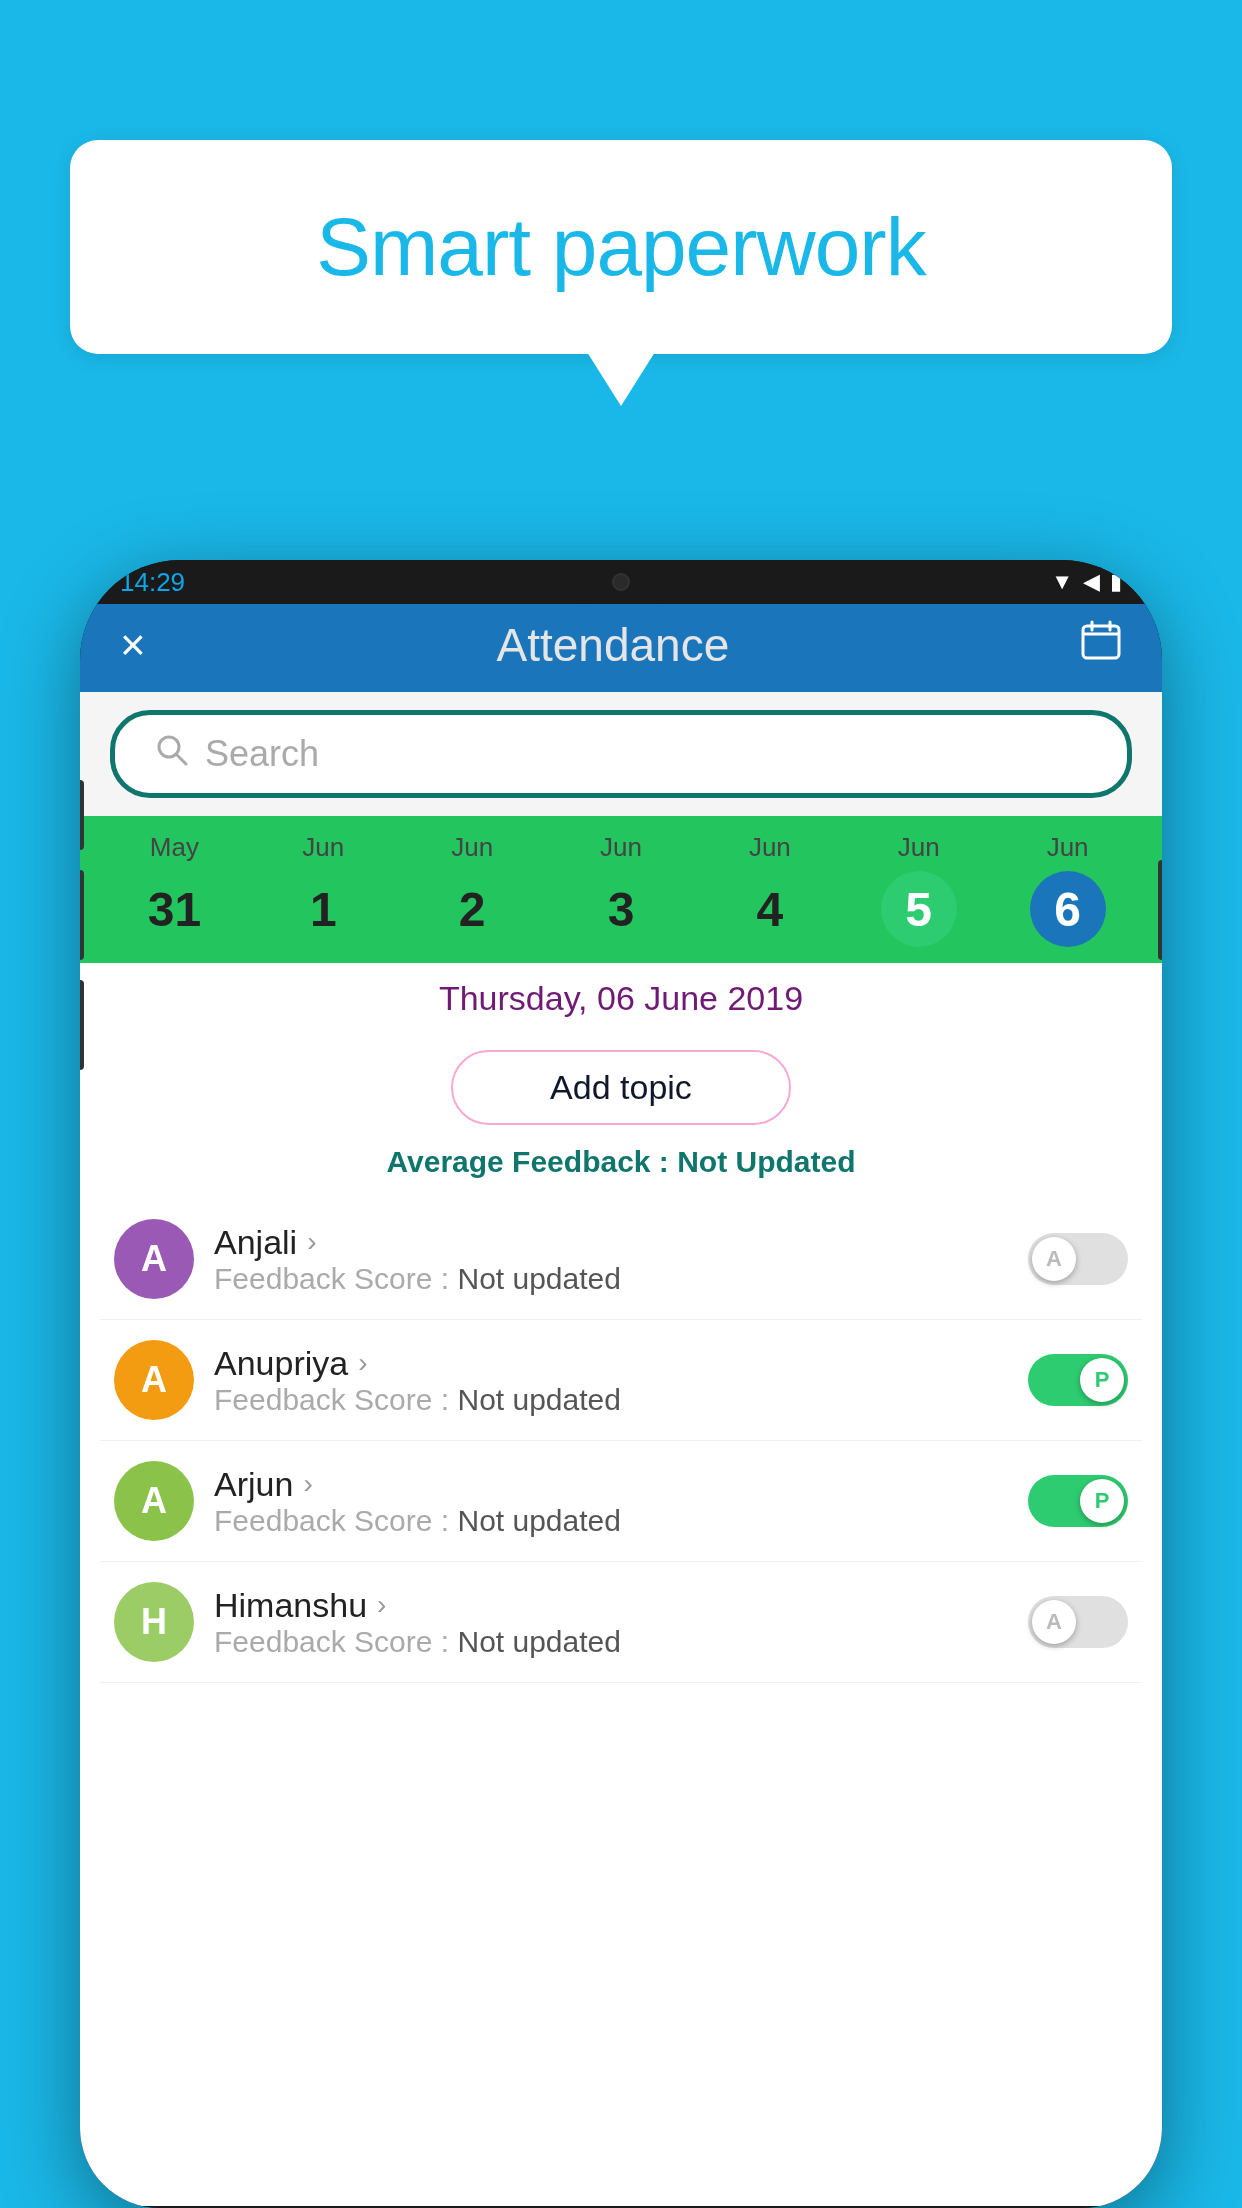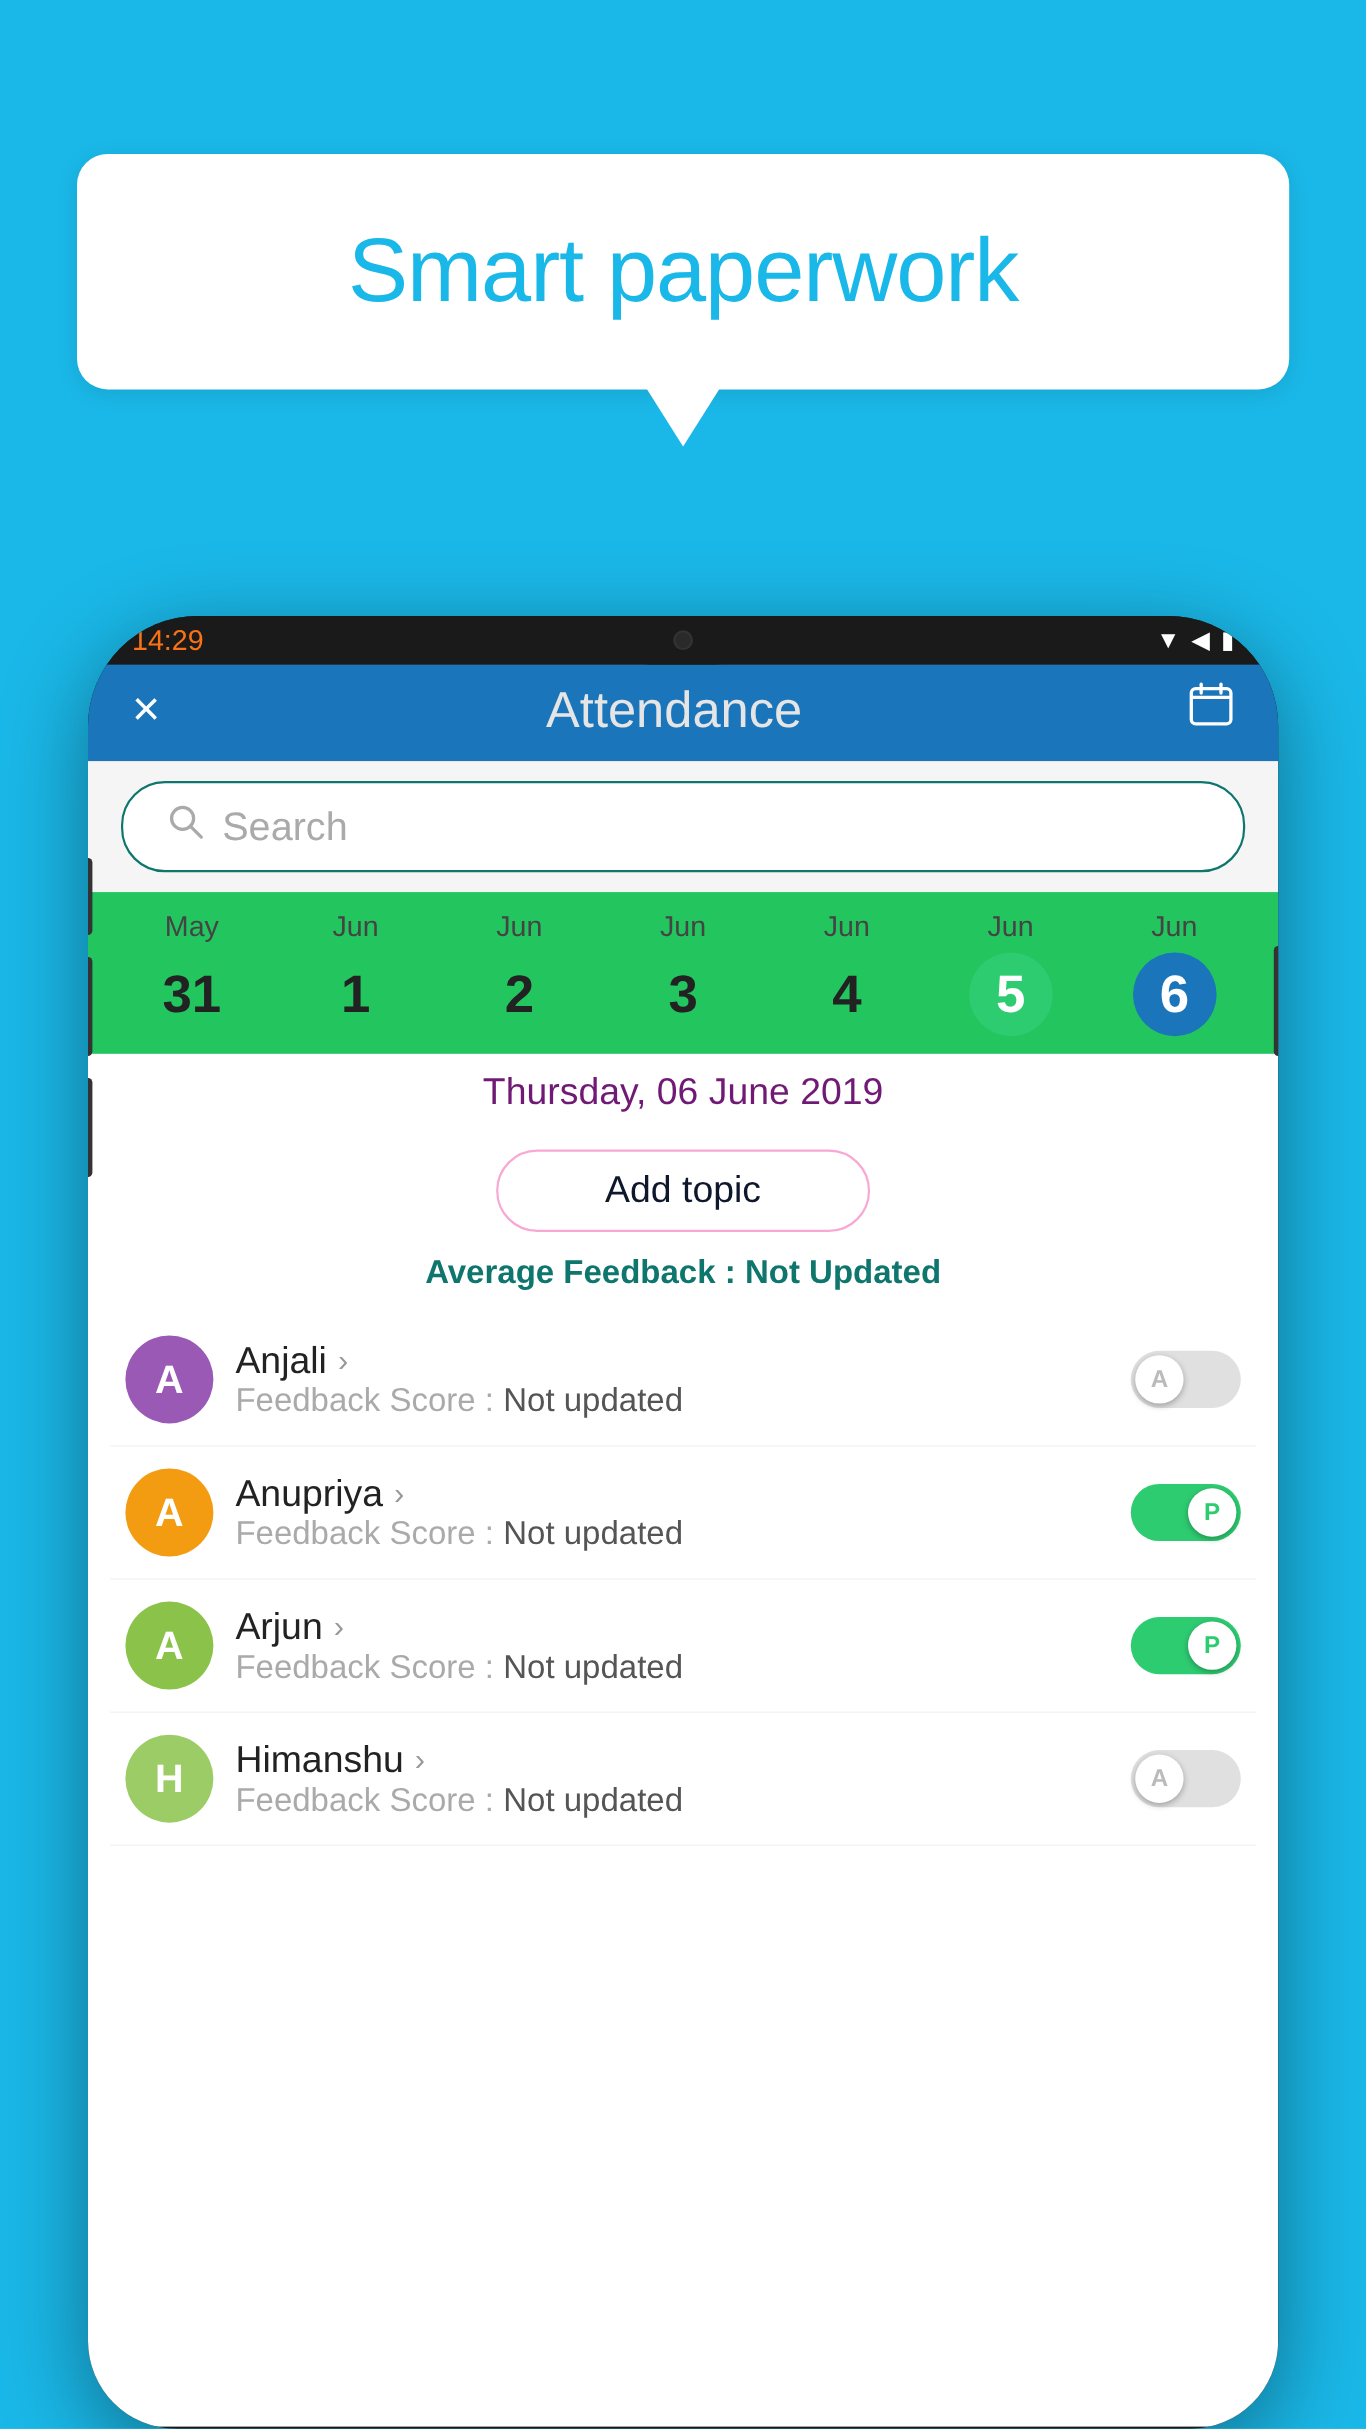--- a/index.html
+++ b/index.html
@@ -79,21 +79,21 @@
       height: 44px;
       background: #1a1a1a;
       display: flex;
       align-items: center;
       justify-content: space-between;
       padding: 0 40px;
       z-index: 10;
     }
 
     .status-time {
-      color: #f97316;
+      color: #0ea5e9;
       font-size: 26px;
       font-weight: 500;
     }
 
     .status-icons {
       display: flex;
       align-items: center;
       gap: 10px;
     }
 
@@ -167,21 +167,21 @@
       padding: 18px 30px;
     }
 
     .search-bar {
       background: white;
       border-radius: 40px;
       padding: 18px 40px;
       display: flex;
       align-items: center;
       gap: 16px;
-      border: 2px solid #0f766e;
+      border: 5px solid #0f766e;
     }
 
     .search-icon-wrapper {
       color: #aaa;
       font-size: 34px;
     }
 
     .search-text {
       color: #aaa;
       font-size: 36px;

